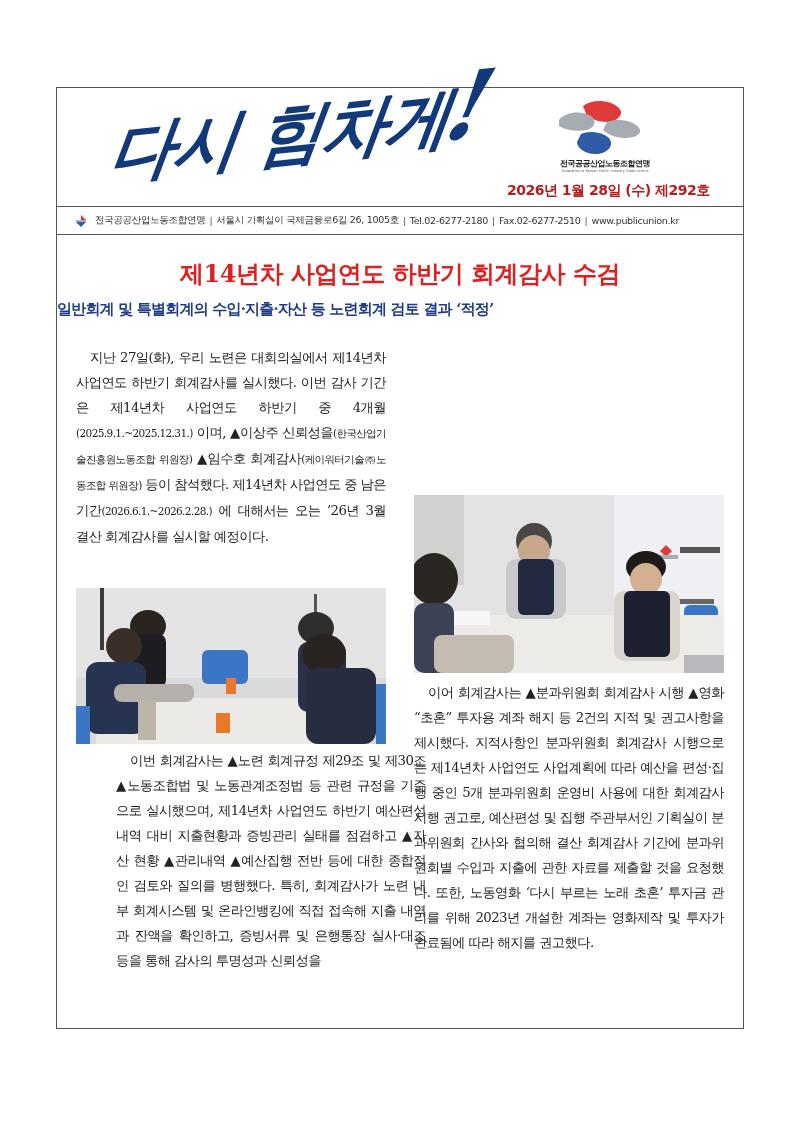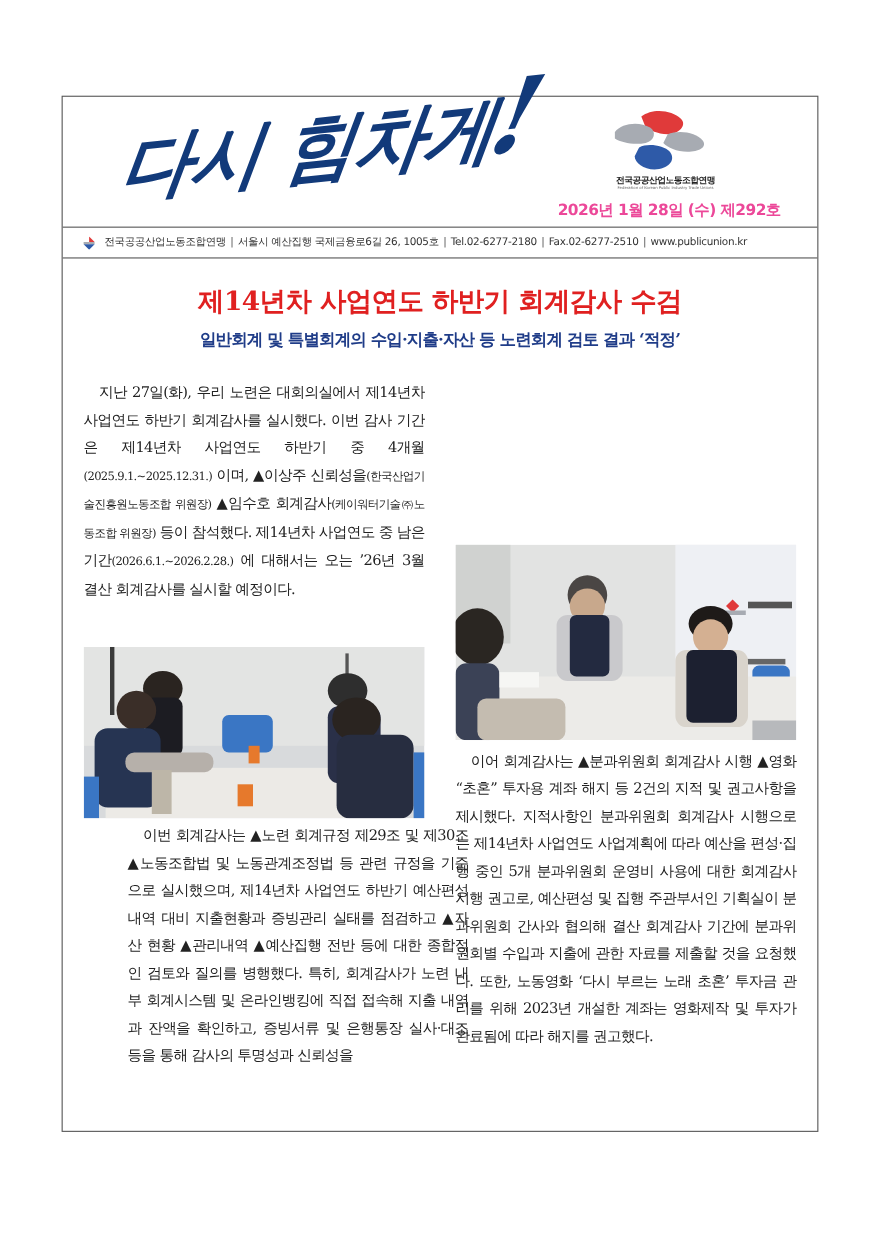--- a/index.html
+++ b/index.html
@@ -26,40 +26,40 @@
       position: absolute; left: 494px; top: 70px; width: 108px;
       font-family: "DejaVu Sans", sans-serif; font-size: 8px; font-weight: bold; text-align: center; color: #222;
       letter-spacing: -0.5px;
     }
     .logo-text-en {
       position: absolute; left: 494px; top: 81px; width: 108px;
       font-family: "DejaVu Sans", sans-serif; font-size: 3.5px; text-align: center; color: #666;
     }
     .issue {
       position: absolute; left: 450px; top: 94px; width: 228px;
-      font-family: "DejaVu Sans", sans-serif; font-weight: bold; font-size: 14px; color: #ec4899;
+      font-family: "DejaVu Sans", sans-serif; font-weight: bold; font-size: 14px; color: #b91c1c;
       letter-spacing: -0.5px; white-space: nowrap;
     }
 
     
     .infobar {
       position: absolute; left: 0; top: 119px; width: 686px; height: 28px; border-bottom: 1px solid #555;
       display: flex; align-items: center; padding-left: 18px;
       font-family: "DejaVu Sans", sans-serif; font-size: 9.5px; color: #333; white-space: nowrap; letter-spacing: -0.3px;
     }
     .infobar .diamond { width: 12px; height: 12px; margin-right: 8px; position: relative; }
     .infobar .sep { margin: 0 4px; color: #555; }
 
     
     .headline {
       position: absolute; left: 0; top: 170px; width: 686px; text-align: center;
       font-family: "DejaVu Serif", serif; font-size: 24px; color: #e02020; letter-spacing: -0.5px;
     }
     .subhead {
-      position: absolute; left: 0; top: 212px; width: 686px; text-align: center;
+      position: absolute; left: 0; top: 212px; width: 686px; text-align: left;
       font-family: "DejaVu Serif", serif; font-weight: bold; font-size: 15px; color: #1f3c88; letter-spacing: -0.8px;
     }
 
     
     .col { position: absolute; font-family: "DejaVu Serif", serif; font-size: 13.3px; line-height: 25px; color: #222; text-align: justify; letter-spacing: -0.6px; }
     .col p { text-indent: 14px; }
     .col p.noindent { text-indent: 0; }
     .col small { font-size: 10.5px; letter-spacing: -0.6px; }
     .col-left-a { left: 19px; top: 257px; width: 310px; }
     .col-left-b { left: 19px; top: 660px; width: 310px; margin-left: 40px; }
@@ -93,21 +93,21 @@
 
   <div class="infobar">
     <svg class="diamond" viewBox="0 0 12 12">
       <path d="M6 0 L11 5 L6 5 Z" fill="#e03a3a"></path>
       <path d="M1 5 L6 5 L6 7 L1 7 Z" fill="#a7abb2"></path>
       <path d="M6 5 L11 5 L11 7 L6 7 Z" fill="#a7abb2"></path>
       <path d="M1 7 L11 7 L6 12 Z" fill="#2e5aa8"></path>
     </svg>
     <span>전국공공산업노동조합연맹</span>
     <span class="sep">|</span>
-    <span>서울시 예산집행 국제금융로6길 26, 1005호</span>
+    <span>서울시 기획실이 국제금융로6길 26, 1005호</span>
     <span class="sep">|</span>
     <span>Tel.02-6277-2180</span>
     <span class="sep">|</span>
     <span>Fax.02-6277-2510</span>
     <span class="sep">|</span>
     <span>www.publicunion.kr</span>
   </div>
 
   <h1 class="headline">제14년차 사업연도 하반기 회계감사 수검</h1>
   <h2 class="subhead">일반회계 및 특별회계의 수입·지출·자산 등 노련회계 검토 결과 ‘적정’</h2>

